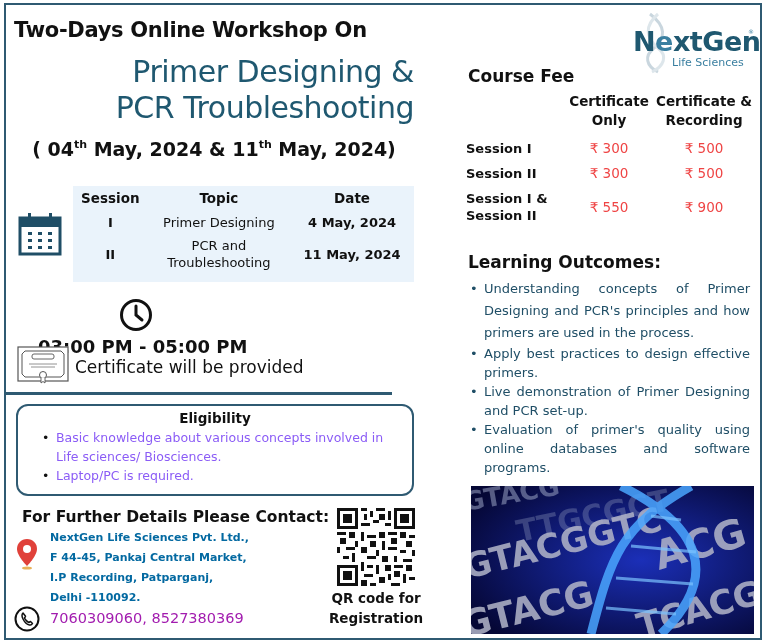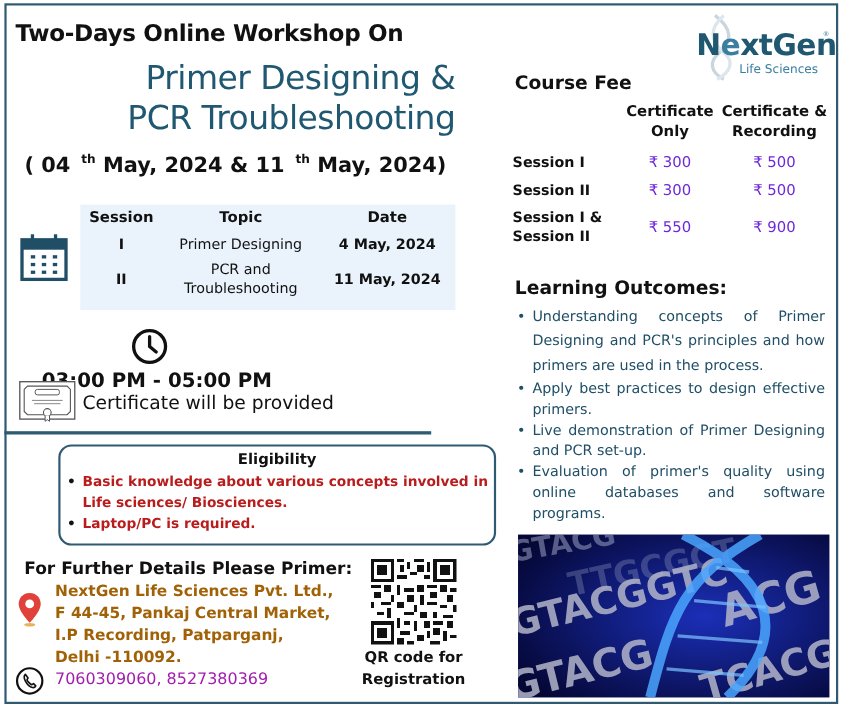--- a/index.html
+++ b/index.html
@@ -15,71 +15,71 @@
       font-weight: bold; font-size: 21px; color: #111; letter-spacing: -0.3px;
     }
     .title-main {
       position: absolute; left: 14px; top: 54px; width: 400px; text-align: right;
       font-size: 30px; line-height: 36px; color: #1f5870; letter-spacing: -0.5px;
     }
     .title-dates {
       position: absolute; left: 14px; top: 138px; width: 400px; text-align: center;
       font-weight: bold; font-size: 19px; color: #111;
     }
-    .title-dates sup { font-size: 11px; vertical-align: 8px; margin-left: 10px; }
+    .title-dates sup { font-size: 11px; vertical-align: 8px; }
 
     .sched-icon { position: absolute; left: 18px; top: 212px; width: 44px; height: 44px; }
     .sched-table {
       position: absolute; left: 73px; top: 186px; width: 341px; height: 96px;
       background: #eaf3fb; font-size: 13px;
     }
     .sched-table table { width: 100%; border-collapse: collapse; }
     .sched-table th { font-weight: bold; padding: 4px 0 3px; font-size: 13.5px; }
     .sched-table td { text-align: center; padding: 2px 0; line-height: 17px; }
     .sched-table td.b { font-weight: bold; }
 
     .time-row { position: absolute; left: 24px; top: 298px; display: flex; align-items: center; flex-direction: column; }
     .time-row .txt { font-weight: bold; font-size: 18px; margin-left: 14px; }
     .cert-row { position: absolute; left: 17px; top: 346px; display: flex; align-items: center; }
     .cert-row .txt { font-weight: normal; font-size: 17px; margin-left: 6px; }
 
     .divider-left { position: absolute; left: 4px; top: 392px; width: 388px; height: 3px; background: #2f5a72; }
 
     .elig {
       position: absolute; left: 16px; top: 404px; width: 398px; height: 92px;
-      border: 2.5px solid #2f5a72; border-radius: 12px; padding: 4px 2px; margin-left: 37px;
+      border: 2.5px solid #2f5a72; border-radius: 12px; padding: 4px 20px;
     }
     .elig .h { text-align: center; font-weight: bold; font-size: 13.5px; margin-bottom: 2px; }
     .elig ul { list-style: none; }
-    .elig li { font-weight: bold; font-size: 12.5px; color: #b91c1c; line-height: 19px; padding-left: 18px; position: relative; }
+    .elig li { font-weight: normal; font-size: 12.5px; color: #8b5cf6; line-height: 19px; padding-left: 18px; position: relative; }
     .elig li::before { content: "•"; position: absolute; left: 4px; color: #111; }
 
     .contact-h { position: absolute; left: 22px; top: 508px; font-weight: bold; font-size: 15.5px; }
     .pin-icon { position: absolute; left: 16px; top: 538px; width: 22px; height: 32px; }
-    .addr { position: absolute; left: 50px; top: 528px; font-weight: bold; font-size: 14px; color: #a16207; line-height: 20px; }
+    .addr { position: absolute; left: 50px; top: 528px; font-weight: bold; font-size: 11px; color: #0369a1; line-height: 20px; }
     .phone-icon { position: absolute; left: 14px; top: 606px; width: 26px; height: 26px; }
     .phone { position: absolute; left: 50px; top: 610px; font-size: 14.5px; color: #a21caf; }
 
     .qr { position: absolute; left: 337px; top: 508px; width: 78px; height: 78px; }
     .qr-label { position: absolute; left: 322px; top: 588px; width: 108px; text-align: center; font-weight: bold; font-size: 13.5px; line-height: 20px; }
 
     .logo { position: absolute; left: 628px; top: 12px; width: 128px; height: 62px; }
     .logo .brand { position: absolute; left: 5px; top: 14px; font-size: 27px; font-weight: bold; color: #1f5870; letter-spacing: -0.5px; }
     .logo .brand .x { color: #3a7fa0; }
     .logo .sub { position: absolute; left: 44px; top: 44px; font-size: 11px; color: #3a7fa0; }
     .logo .reg { position: absolute; right: 2px; top: 16px; font-size: 6px; color: #3a7fa0; }
     .logo svg { position: absolute; left: 8px; top: 0; }
 
     .fee-h { position: absolute; left: 468px; top: 66px; font-weight: bold; font-size: 17px; }
     .fee-table { position: absolute; left: 466px; top: 92px; width: 290px; font-size: 13px; }
     .fee-table table { width: 100%; border-collapse: collapse; }
     .fee-table th { font-weight: bold; font-size: 13.5px; line-height: 19px; text-align: center; padding-bottom: 6px; }
     .fee-table td { padding: 4px 0; line-height: 17px; }
     .fee-table td.lab { font-weight: bold; width: 100px; font-size: 13px; }
-    .fee-table td.v { text-align: center; color: #6d28d9; font-size: 13.5px; }
+    .fee-table td.v { text-align: center; color: #ef4444; font-size: 13.5px; }
 
     .lo-h { position: absolute; left: 468px; top: 252px; font-weight: bold; font-size: 17px; }
     .lo-list { position: absolute; left: 470px; top: 278px; width: 280px; list-style: none; }
     .lo-list li { font-size: 13px; color: #1f4e66; line-height: 19px; padding-left: 14px; position: relative; text-align: justify; margin-bottom: 0; }
     .lo-list li::before { content: "•"; position: absolute; left: 0; color: #1f4e66; }
     .lo-list li.first { line-height: 22px; }
 
     .dna-img { position: absolute; left: 471px; top: 486px; width: 283px; height: 148px; overflow: hidden; background: #0a0d5c; }
   </style>
 </head>
@@ -168,21 +168,21 @@
 <div class="divider-left"></div>
 
 <div class="elig">
   <div class="h">Eligibility</div>
   <ul>
     <li>Basic knowledge about various concepts involved in Life sciences/ Biosciences.</li>
     <li>Laptop/PC is required.</li>
   </ul>
 </div>
 
-<div class="contact-h">For Further Details Please Primer:</div>
+<div class="contact-h">For Further Details Please Contact:</div>
 <div class="pin-icon">
   <svg width="22" height="32" viewBox="0 0 22 32">
     <path d="M11 1 C5 1 1 5.5 1 11 C1 18 11 28 11 28 C11 28 21 18 21 11 C21 5.5 17 1 11 1 Z" fill="#e0413a"></path>
     <circle cx="11" cy="11" r="4" fill="#fff"></circle>
     <ellipse cx="11" cy="30" rx="5" ry="1.6" fill="#e8b25a"></ellipse>
   </svg>
 </div>
 <div class="addr">
   <div>NextGen Life Sciences Pvt. Ltd.,</div>
   <div>F 44-45, Pankaj Central Market,</div>

